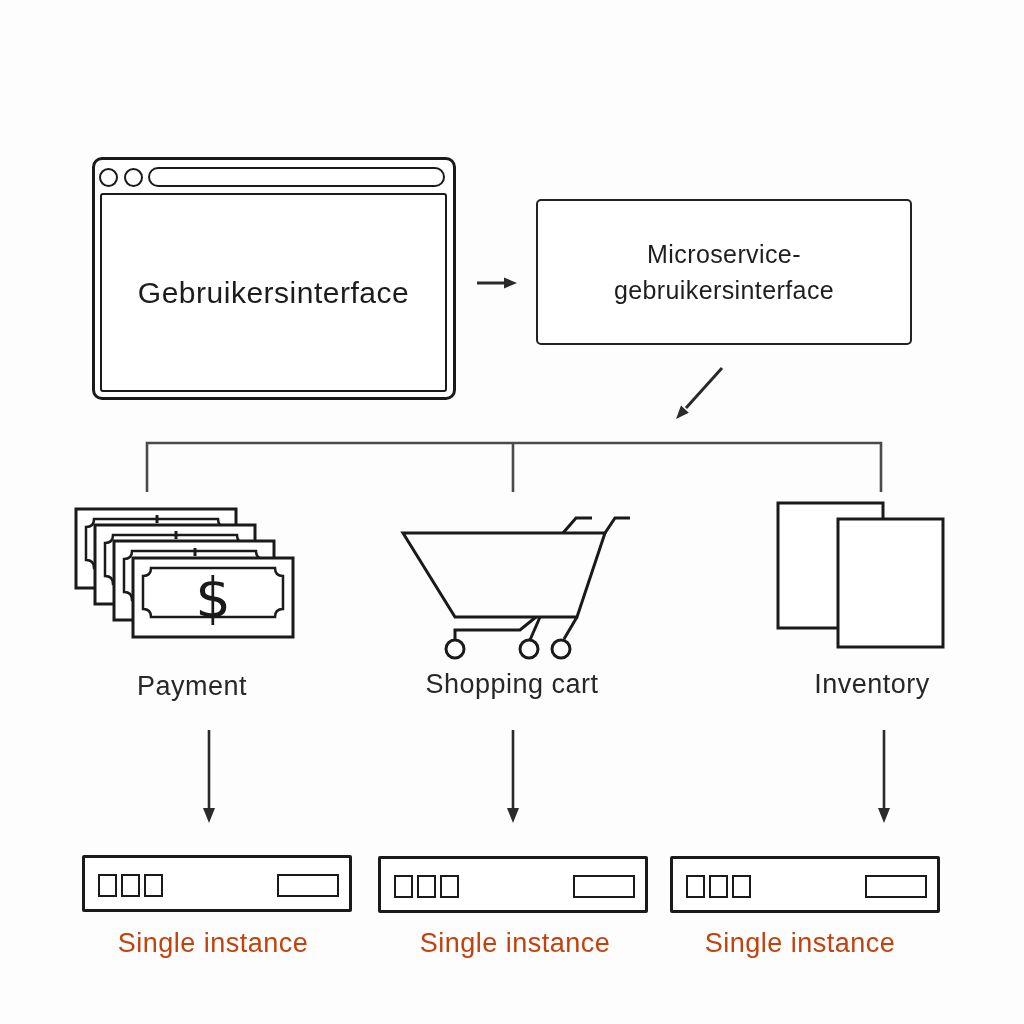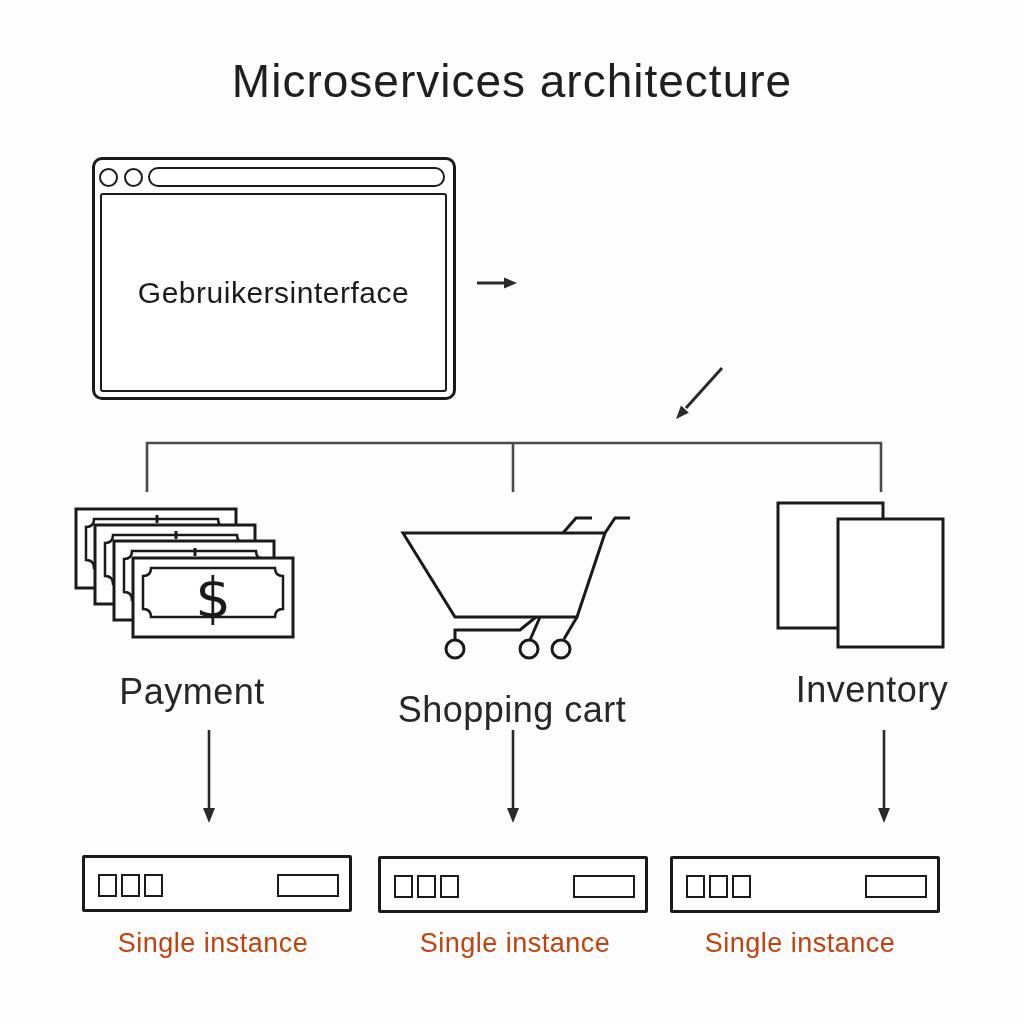--- a/index.html
+++ b/index.html
@@ -50,21 +50,21 @@
     box-sizing:border-box;background:#fff;
     display:flex;align-items:center;justify-content:center;
   }
   .gateway-label{
     font-size:25px;line-height:36px;letter-spacing:.4px;color:#1e1e1e;
     white-space:pre-line;text-align:center;
   }
   
   .svc-label{
     transform:translateX(-50%);
-    font-size:36px;letter-spacing:.5px;color:#272727;white-space:nowrap;
+    font-size:27px;letter-spacing:.5px;color:#272727;white-space:nowrap;
   }
   
   .server{
     width:270px;height:57px;
     border:3px solid #1a1a1a;border-radius:2px;
     box-sizing:border-box;background:#fff;
   }
   .chip{
     position:absolute;top:16px;width:19px;height:23px;
     border:2.5px solid #1a1a1a;box-sizing:border-box;background:#fff;
@@ -79,31 +79,34 @@
     font-size:27px;letter-spacing:.5px;color:#c2410c;white-space:nowrap;
   }
   svg{display:block;}
   .lineart{left:0;top:0;pointer-events:none;}
 </style>
 </head>
 <body>
 
 <div class="canvas">
 
-  <div class="abs page-title">Microservices architecture</div>
 
   <div class="abs browser">
     <div class="abs win-dot dot1"></div>
     <div class="abs win-dot dot2"></div>
     <div class="abs addr-bar"></div>
     <div class="abs browser-content">
       <span class="browser-label">Gebruikersinterface</span>
     </div>
   </div>
 
+  <div class="abs gateway">
+    <span class="gateway-label">Microservice-
+gebruikersinterface</span>
+  </div>
 
   <svg class="abs lineart" width="1024" height="1024" viewBox="0 0 1024 1024">
 
     <g stroke="#2a2a2a" fill="#2a2a2a">
       <line x1="477" y1="283" x2="505" y2="283" stroke-width="3"></line>
       <polygon points="504,277.5 517,283 504,288.5" stroke="none"></polygon>
     </g>
 
     <g stroke="#2a2a2a" fill="#2a2a2a">
       <line x1="722" y1="368" x2="686" y2="408" stroke-width="3"></line>
@@ -160,21 +163,21 @@
       <line x1="513" y1="730" x2="513" y2="809" stroke-width="2.6"></line>
       <polygon points="507,808 519,808 513,823" stroke="none"></polygon>
     </g>
     <g stroke="#2a2a2a" fill="#2a2a2a">
       <line x1="884" y1="730" x2="884" y2="809" stroke-width="2.6"></line>
       <polygon points="878,808 890,808 884,823" stroke="none"></polygon>
     </g>
   </svg>
 
   <div class="abs svc-label" style="left:192px;top:671px;">Payment</div>
-  <div class="abs svc-label" style="left:512px;top:669px;margin-top:20px;">Shopping cart</div>
+  <div class="abs svc-label" style="left:512px;top:669px;">Shopping cart</div>
   <div class="abs svc-label" style="left:872px;top:669px;text-align:center;">Inventory</div>
 
   <div class="abs server" style="left:82px;top:855px;">
     <div class="chip chip1"></div>
     <div class="chip chip2"></div>
     <div class="chip chip3"></div>
     <div class="slot"></div>
   </div>
   <div class="abs server" style="left:378px;top:856px;">
     <div class="chip chip1"></div>

